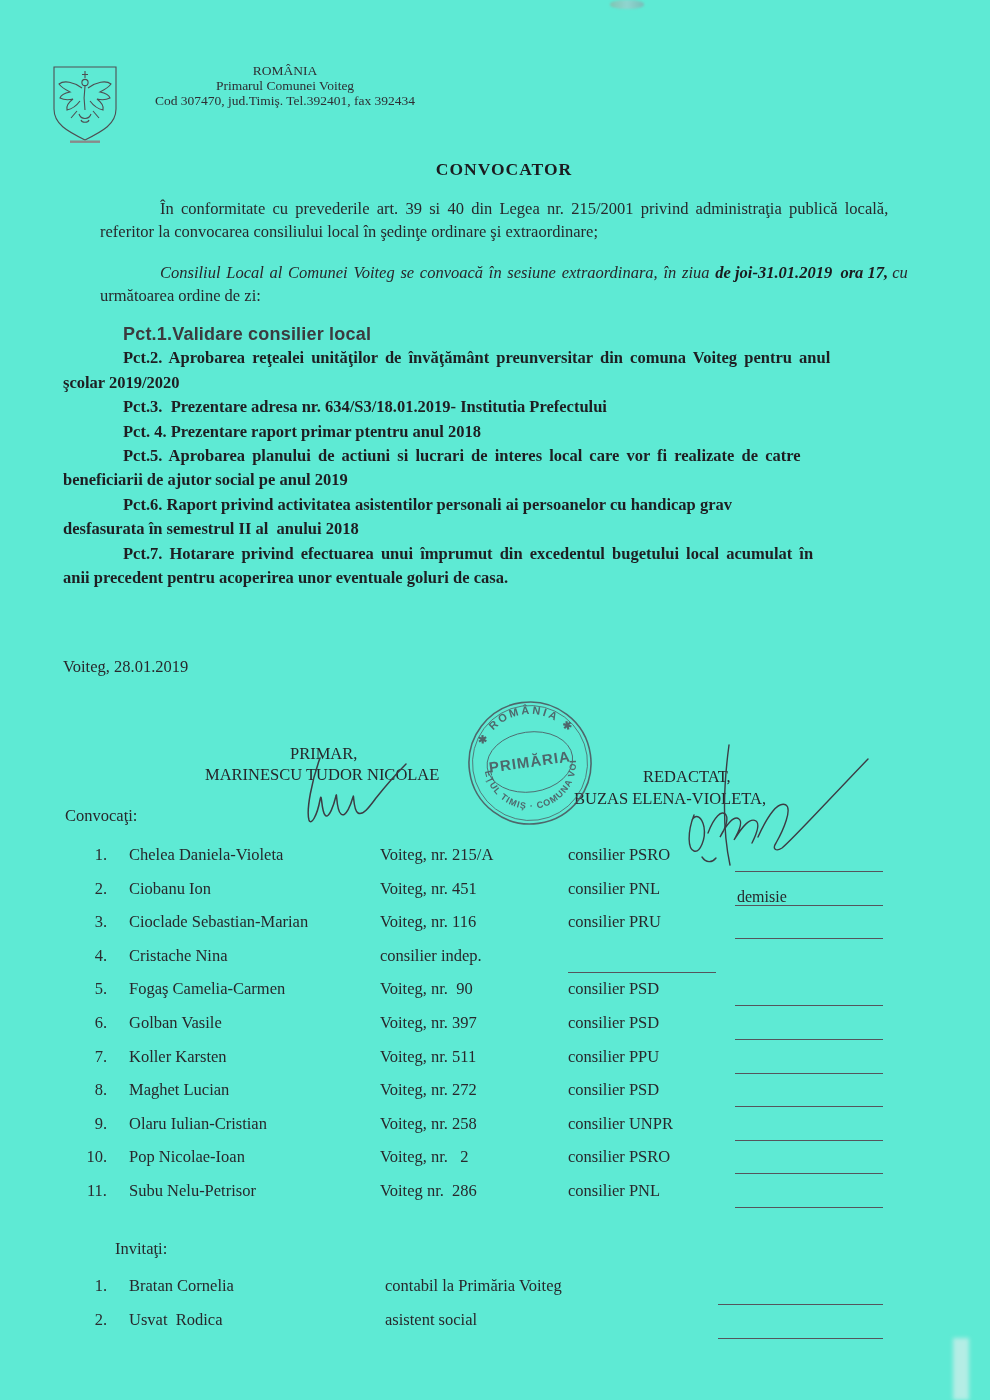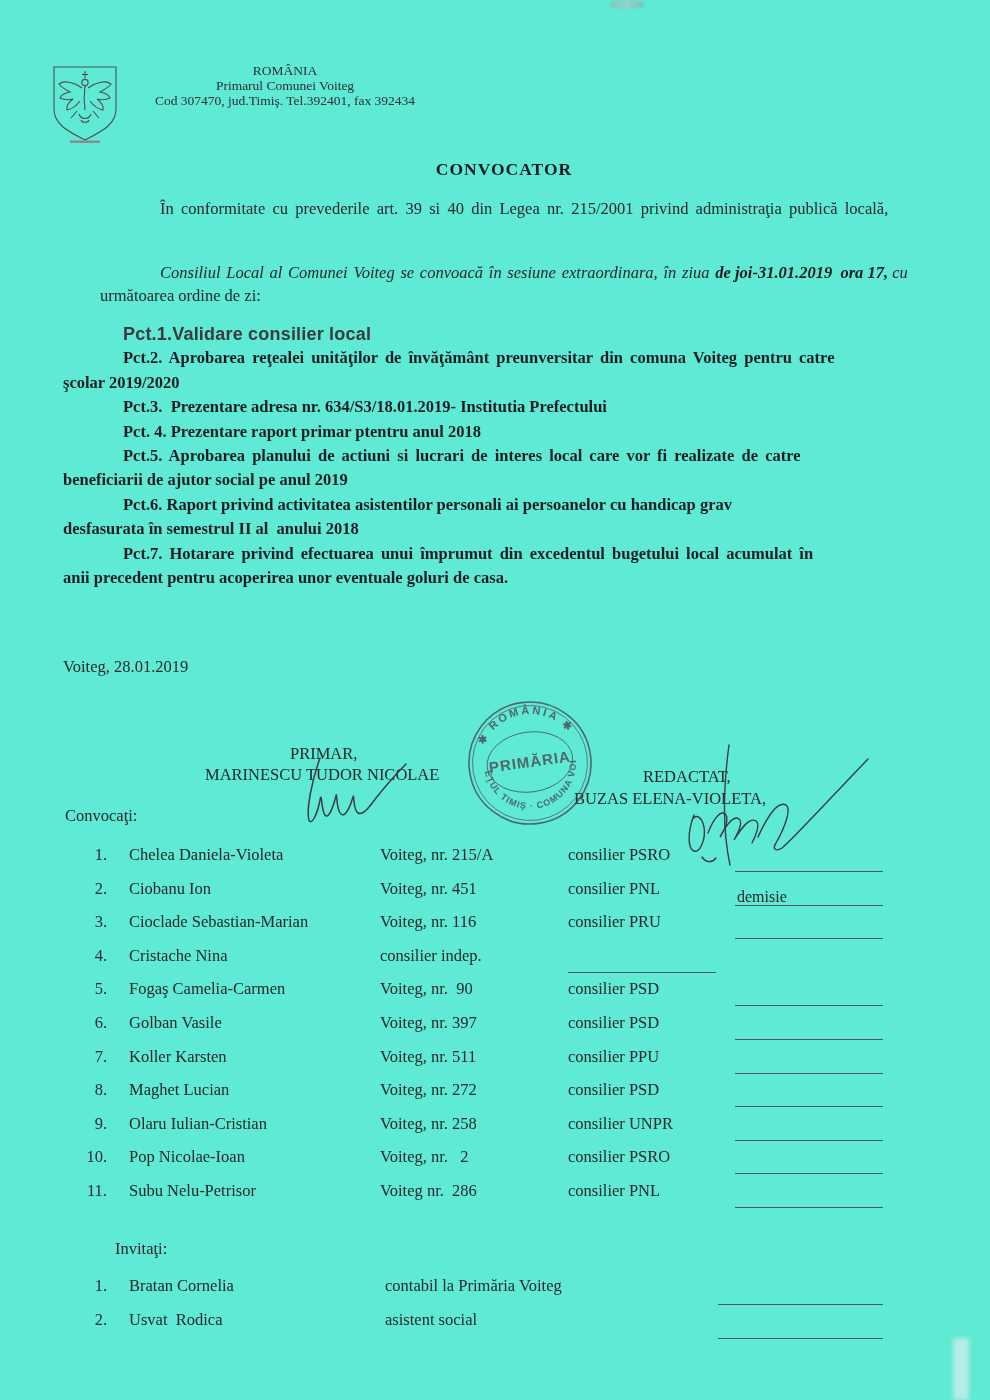--- a/index.html
+++ b/index.html
@@ -85,32 +85,33 @@
   <div class="abs hdr">
     <div>ROMÂNIA</div>
     <div>Primarul Comunei Voiteg</div>
     <div>Cod 307470, jud.Timiş. Tel.392401, fax 392434</div>
   </div>
 
   <div class="abs title">CONVOCATOR</div>
 
   <div class="abs para p1">
     <span class="indent60"></span><span class="ws">În conformitate cu prevederile art. 39 si 40 din Legea nr. 215/2001 privind administraţia publică locală,</span><br>
+    <span>referitor la convocarea consiliului local în şedinţe ordinare şi extraordinare;</span>
   </div>
 
   <div class="abs para p2">
     <span class="indent60"></span><span class="it ws2">Consiliul Local al Comunei Voiteg se convoacă în sesiune extraordinara, în ziua </span><span class="bi">de joi-31.01.2019&nbsp; ora 17,</span><span class="it"> cu</span><br>
     <span>următoarea ordine de zi:</span>
   </div>
 
   <div class="abs agenda">
 
       <div class="agenda-line" data-variant="indent sans">Pct.1.Validare consilier local</div>
 
-      <div class="agenda-line" data-variant="indent just">Pct.2. Aprobarea reţealei unităţilor de învăţământ preunversitar din comuna Voiteg pentru catre</div>
+      <div class="agenda-line" data-variant="indent just">Pct.2. Aprobarea reţealei unităţilor de învăţământ preunversitar din comuna Voiteg pentru anul</div>
 
       <div class="agenda-line" data-variant="cont">şcolar 2019/2020</div>
 
       <div class="agenda-line" data-variant="indent">Pct.3.&nbsp; Prezentare adresa nr. 634/S3/18.01.2019- Institutia Prefectului</div>
 
       <div class="agenda-line" data-variant="indent">Pct. 4. Prezentare raport primar ptentru anul 2018</div>
 
       <div class="agenda-line" data-variant="indent just">Pct.5. Aprobarea planului de actiuni si lucrari de interes local care vor fi realizate de catre</div>
 
       <div class="agenda-line" data-variant="cont">beneficiarii de ajutor social pe anul 2019</div>

